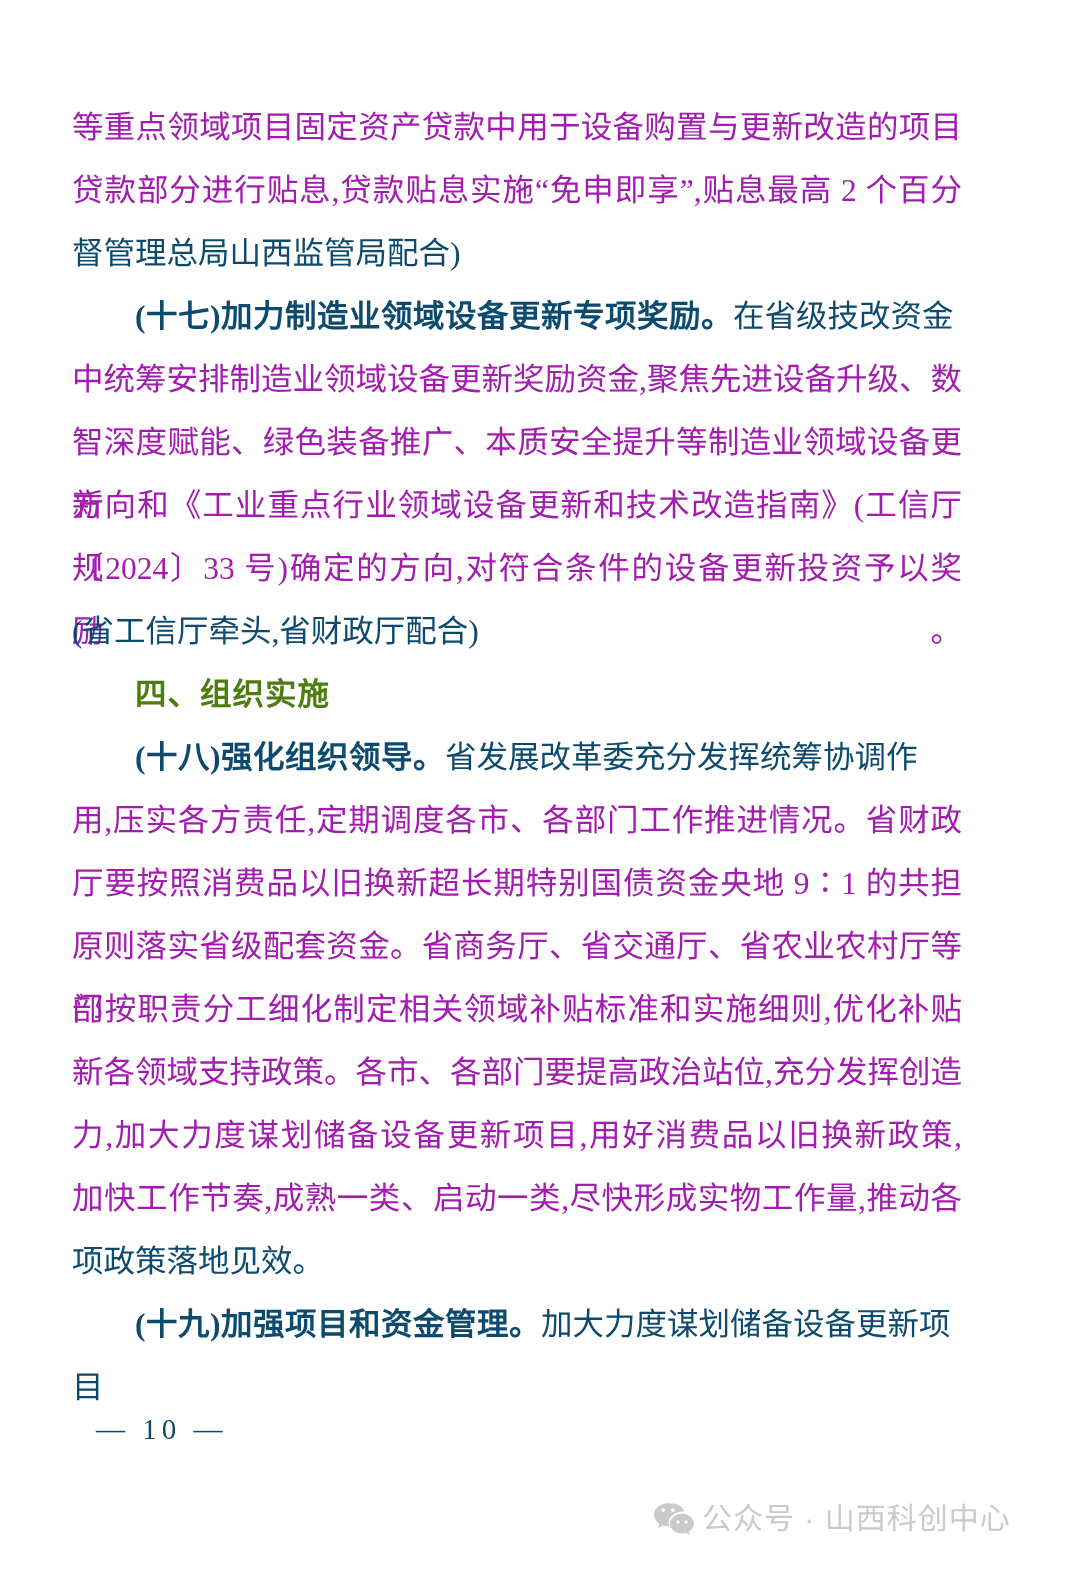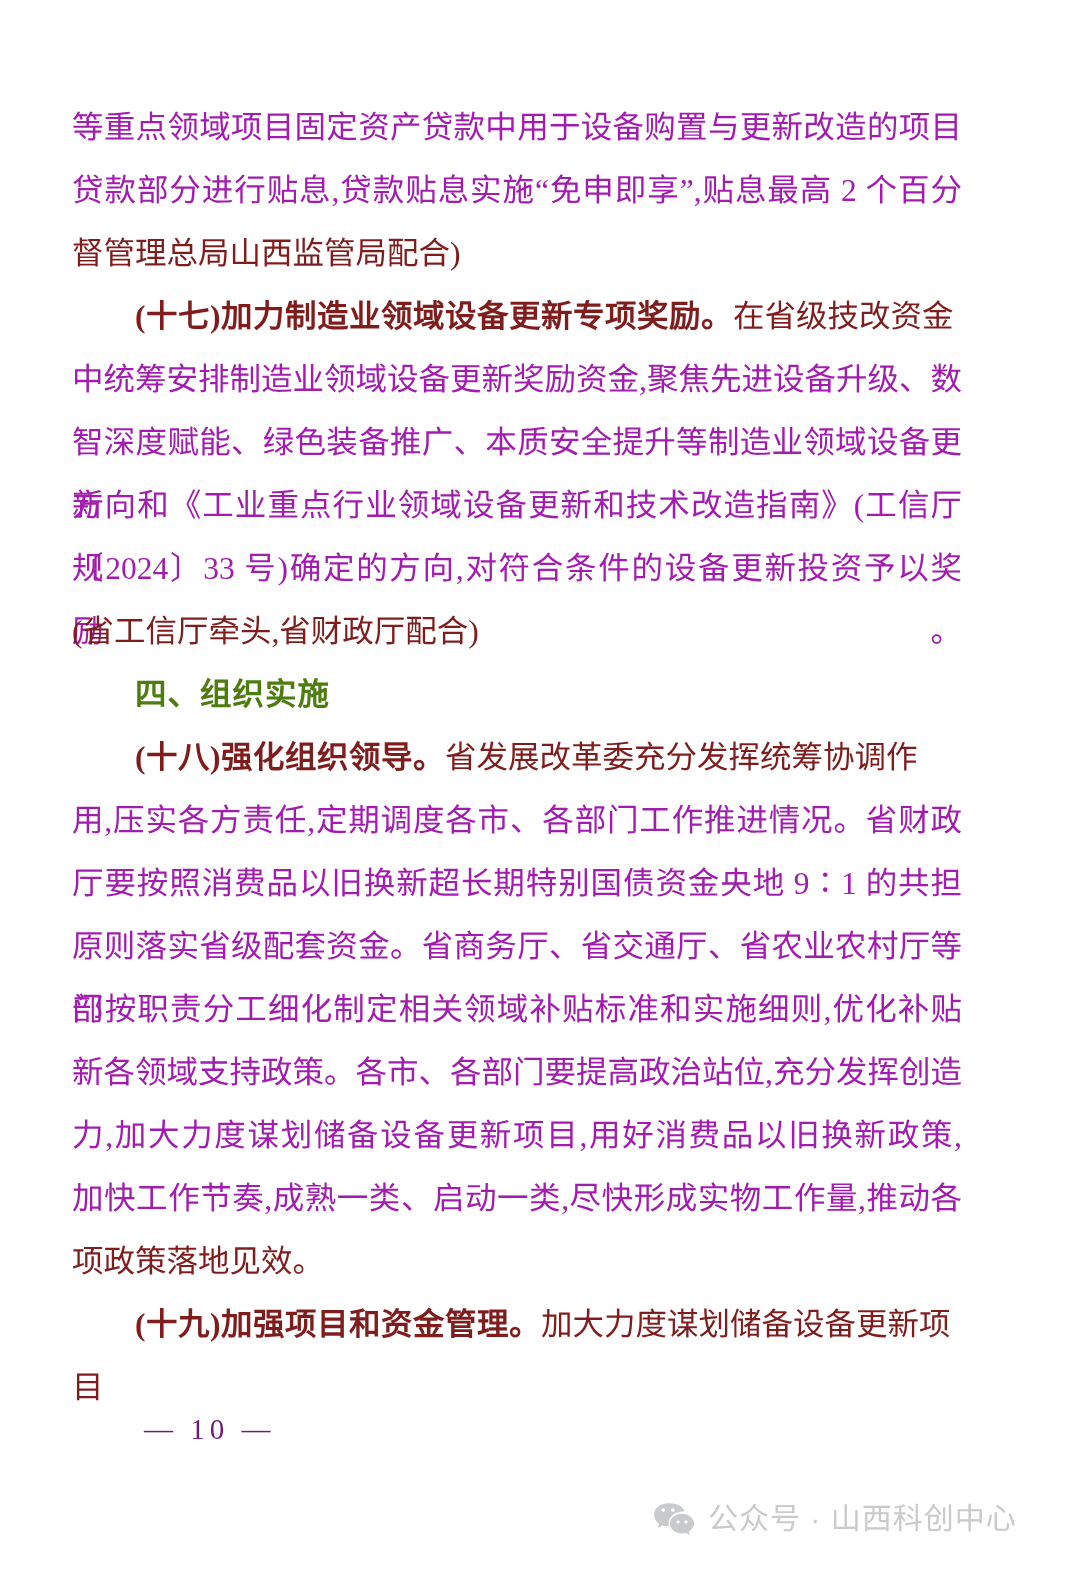--- a/index.html
+++ b/index.html
@@ -40,21 +40,21 @@
     font-size: 31.5px;
     color: #a21caf;
   }
   .ragged-box {
     display: block;
     text-align: left;
     text-align-last: left;
     height: 63px;
     line-height: 63px;
     font-size: 31.5px;
-    color: #7f1d1d;
+    color: #0c4a6e;
   }
 
   .indent-2 { padding-left: 63px; }
 
   .bold-run {
     font-weight: 700;
     letter-spacing: 0.5px;
     text-align: right;
   }
 
@@ -67,33 +67,32 @@
     letter-spacing: 1px;
     color: #4d7c0f;
   }
 
   .page-number {
     position: absolute;
     left: 96px;
     top: 1409px;
     font-size: 29px;
     line-height: 40px;
-    color: #701a75;
+    color: #0c4a6e;
     letter-spacing: 5px;
     font-family: "Liberation Serif", "DejaVu Serif", serif;
-    margin-left: 48px;
   }
 
   .watermark {
     position: absolute;
     left: 653px;
     top: 1498px;
     display: flex;
     align-items: center;
-    gap: 13px;
+    gap: 7px;
     color: #c9cacc;
     font-size: 30px;
     line-height: 42px;
     font-family: "Liberation Sans", sans-serif;
     letter-spacing: 1px;
     user-select: none;
   }
   .wechat-glyph {
     width: 42px;
     height: 34px;

